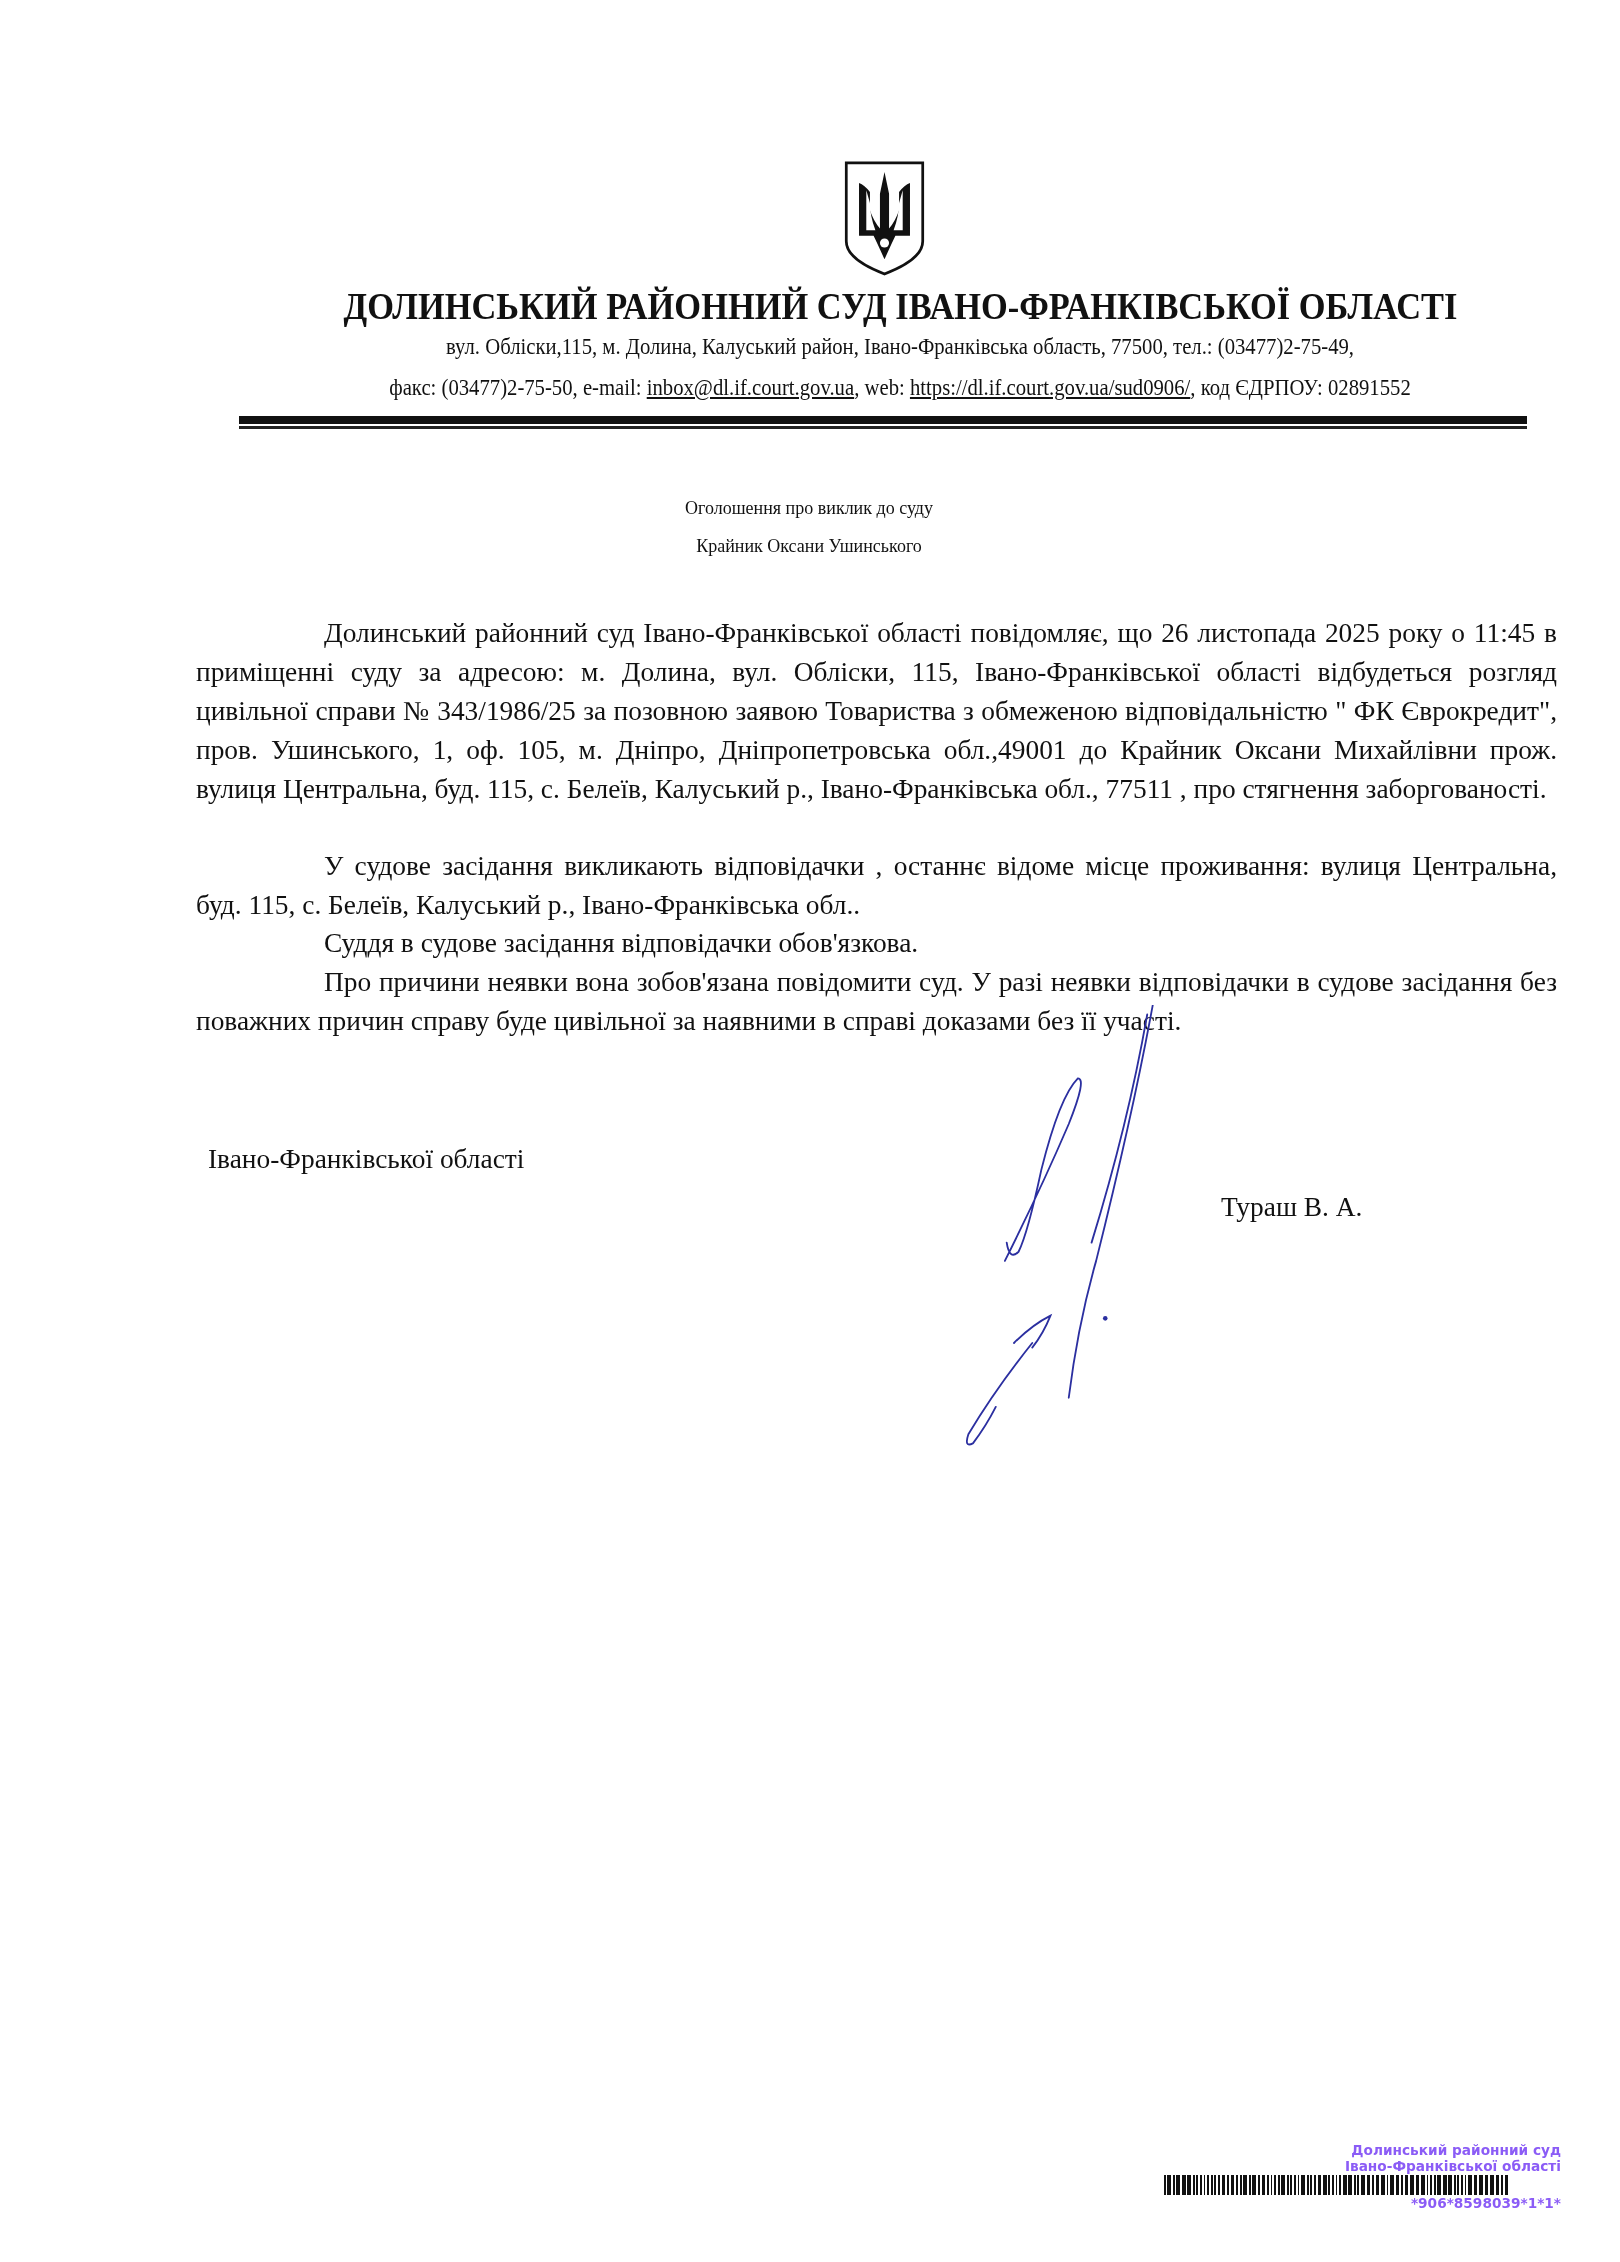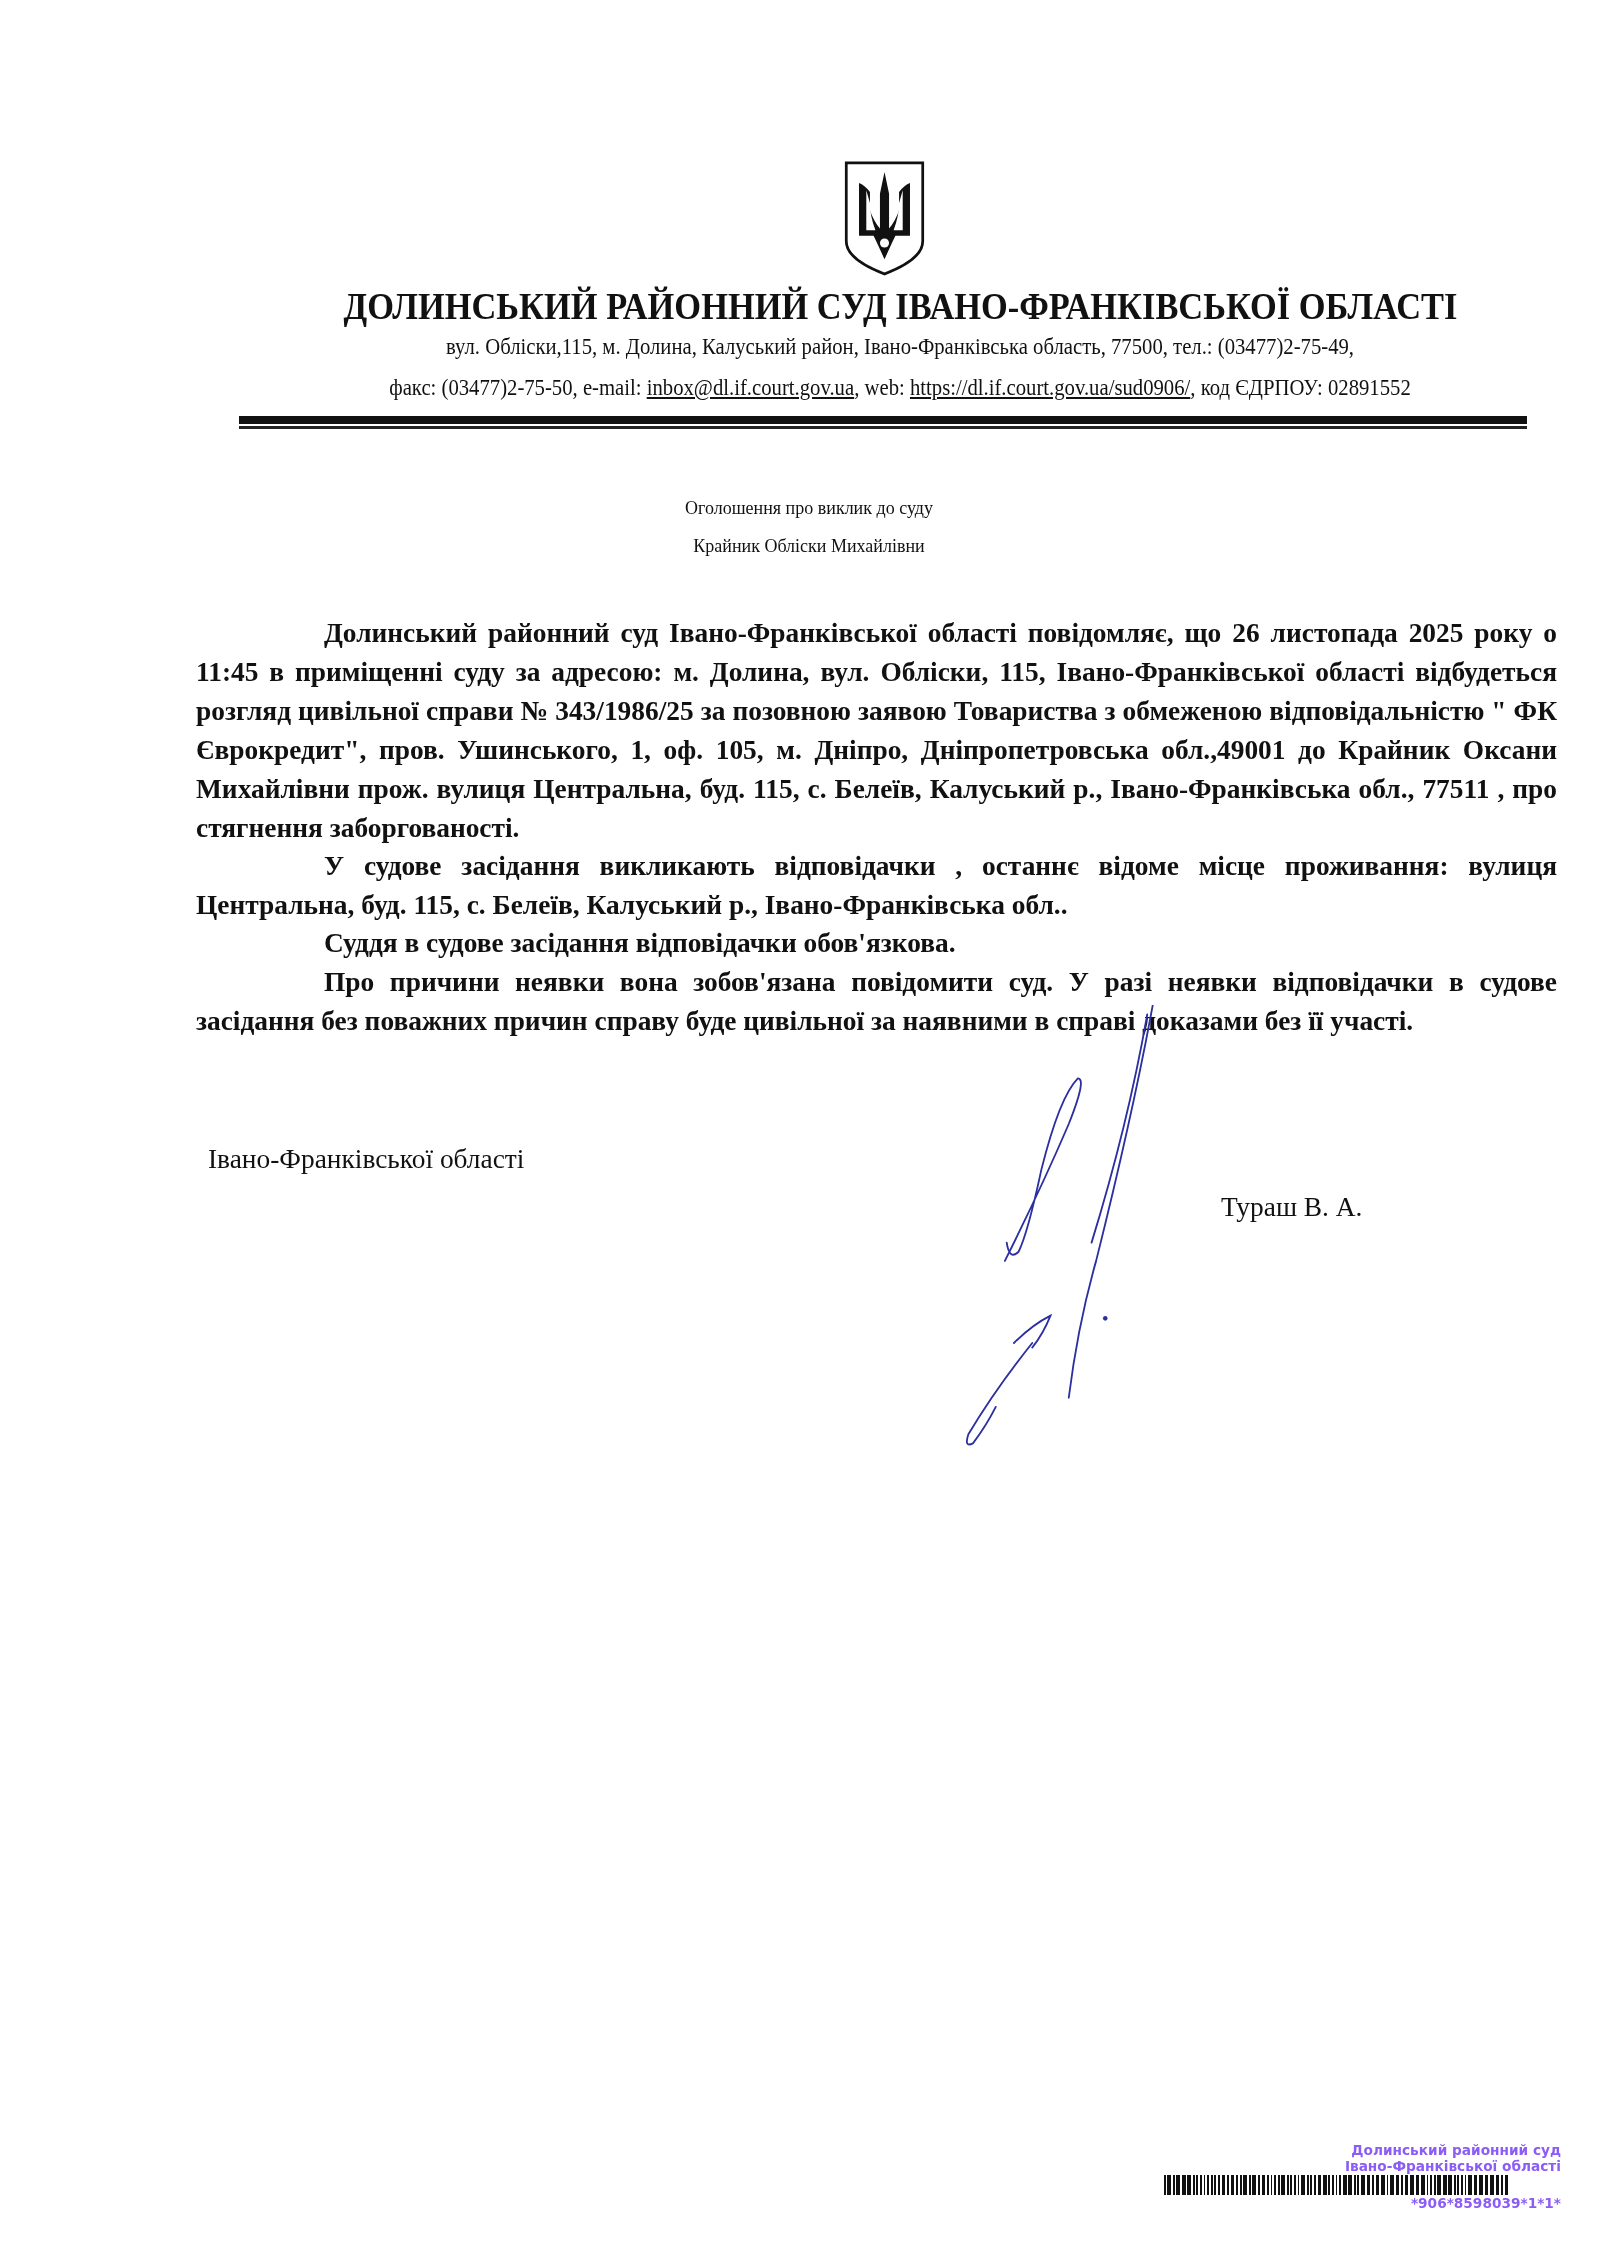--- a/index.html
+++ b/index.html
@@ -24,21 +24,20 @@
   .rule-thick { position: absolute; left: 239px; top: 416px; width: 1288px; height: 8.2px; background: #111; }
   .rule-thin { position: absolute; left: 239px; top: 426px; width: 1288px; height: 2.7px; background: #222; }
   .title {
     position: absolute; left: 302px; width: 1014px; text-align: center; font-size: 18px;
   }
   .title1 { top: 498px; }
   .title2 { top: 536px; }
   .body-text {
     position: absolute; left: 196px; width: 1361px; font-size: 27.4px; line-height: 39px;
     text-align: justify;
-    font-weight: bold;
   }
   .body-text p { margin: 0; text-indent: 128px; }
   .p1 { top: 614px; }
   .p2 { top: 847px; }
   .p3 { top: 924px; }
   .p4 { top: 963px; }
   .sign-left { position: absolute; left: 208px; top: 1140px; font-size: 27.4px; line-height: 38px; }
   .sign-right { position: absolute; left: 1221px; top: 1192px; font-size: 27.4px; }
   .signature { position: absolute; left: 941px; top: 1005px; width: 292px; height: 457px; }
   .stamp {
@@ -64,21 +63,21 @@
 
   <div class="court-name">ДОЛИНСЬКИЙ РАЙОННИЙ СУД  ІВАНО-ФРАНКІВСЬКОЇ ОБЛАСТІ</div>
 
   <div class="addr addr1">вул. Обліски,115, м. Долина, Калуський район, Івано-Франківська область, 77500, тел.: (03477)2-75-49,</div>
   <div class="addr addr2"><span>факс: (03477)2-75-50, e-mail: </span><u>inbox@dl.if.court.gov.ua</u><span>, web: </span><u>https://dl.if.court.gov.ua/sud0906/</u><span>, код ЄДРПОУ:  02891552</span></div>
 
   <div class="rule-thick"></div>
   <div class="rule-thin"></div>
 
   <div class="title title1">Оголошення про виклик до суду</div>
-  <div class="title title2">Крайник Обліски Михайлівни</div>
+  <div class="title title2">Крайник Оксани Ушинського</div>
 
   <div class="body-text p1">
       <p>Долинський районний суд Івано-Франківської області повідомляє, що 26 листопада 2025 року о 11:45 в приміщенні суду за адресою: м. Долина, вул. Обліски, 115, Івано-Франківської області відбудеться розгляд цивільної справи № 343/1986/25  за позовною заявою Товариства з обмеженою відповідальністю " ФК Єврокредит", пров. Ушинського, 1, оф. 105, м. Дніпро, Дніпропетровська обл.,49001 до Крайник Оксани Михайлівни прож. вулиця Центральна, буд. 115, с. Белеїв, Калуський р., Івано-Франківська обл., 77511 , про стягнення заборгованості.</p>
     </div>
   <div class="body-text p2">
       <p>У судове засідання викликають відповідачки , останнє відоме місце проживання: вулиця Центральна, буд. 115, с. Белеїв, Калуський р., Івано-Франківська обл..</p>
     </div>
   <div class="body-text p3">
       <p>Суддя в судове засідання відповідачки  обов'язкова.</p>
     </div>

